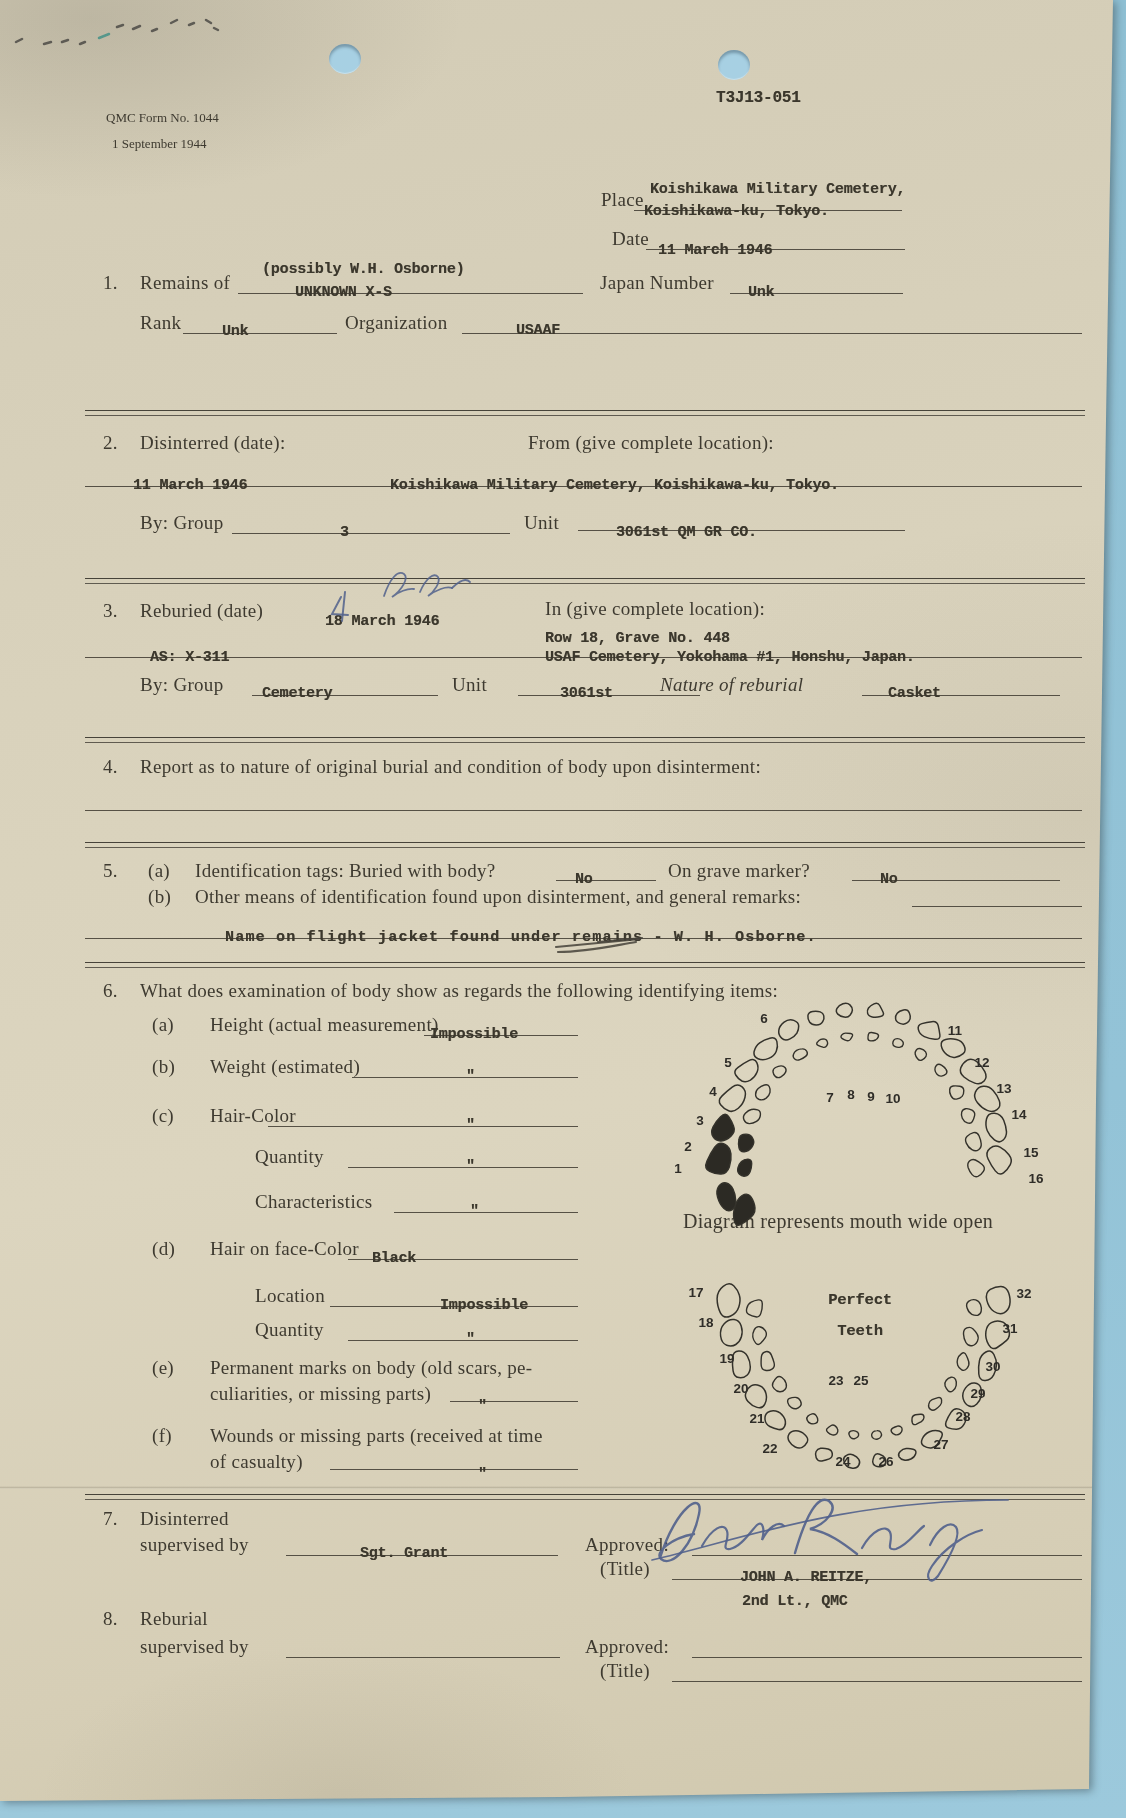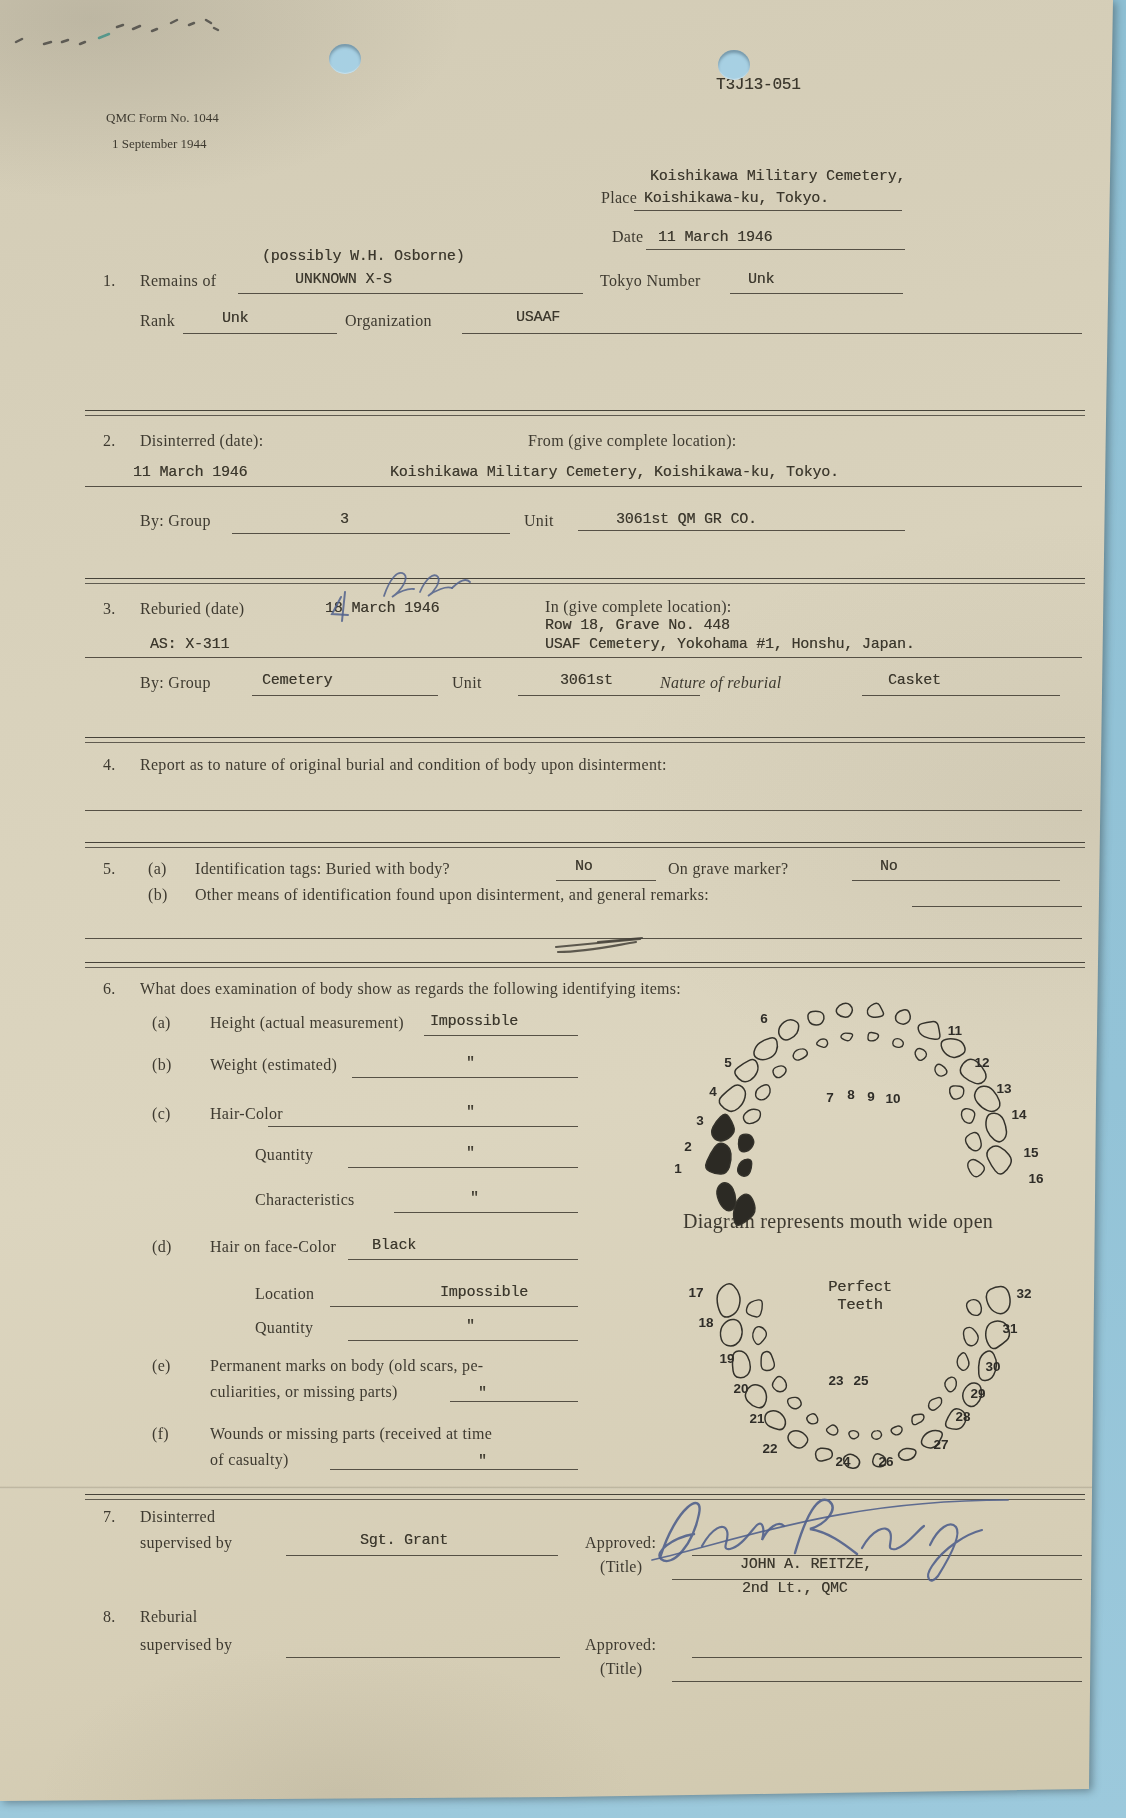--- a/index.html
+++ b/index.html
@@ -5,24 +5,24 @@
   html,body{margin:0;padding:0;background:#6fa8bd;}
   .stage{position:relative;width:1126px;height:1818px;background:linear-gradient(180deg,#8fc0d4 0%,#93c3d7 60%,#9cc9dc 100%);overflow:hidden;font-family:"Liberation Serif",serif;}
   .paper-wrap{position:absolute;inset:0;filter:drop-shadow(3px 2px 4px rgba(40,50,55,.45));}
   .paper{position:absolute;inset:0;
     clip-path:polygon(0 0,1113px 0,1106px 420px,1096px 1100px,1089px 1789px,560px 1797px,0 1801px);
     background:
       radial-gradient(ellipse 620px 300px at 8% 1%, rgba(110,105,92,0.22), transparent 60%),
       radial-gradient(ellipse 800px 500px at 96% 45%, rgba(120,112,95,0.10), transparent 60%),
       radial-gradient(ellipse 500px 260px at 30% 99%, rgba(115,108,90,0.12), transparent 60%),
       linear-gradient(170deg,#d3ccb6 0%,#d9d2bc 35%,#dcd5bf 60%,#d6ceb6 85%,#d0c8ae 100%);}
-  .form{position:absolute;font-family:"Liberation Serif",serif;font-size:16px;letter-spacing:.3px;color:#3e3a30;white-space:nowrap;z-index:3;}
+  .form{position:absolute;font-family:"Liberation Serif",serif;font-size:19px;letter-spacing:.3px;color:#3e3a30;white-space:nowrap;z-index:3;}
   .small{font-size:13px;letter-spacing:0;}
   .title{font-weight:bold;font-size:22px;letter-spacing:1px;color:#37332a;text-align:center;}
-  .typed{position:absolute;font-family:"Liberation Mono","DejaVu Sans Mono",monospace;font-size:15px;font-weight:400;color:#3b372c;white-space:nowrap;letter-spacing:-.2px;text-shadow:.3px .3px .4px rgba(59,55,44,.55);z-index:3;}
+  .typed{position:absolute;font-family:"Liberation Mono","DejaVu Sans Mono",monospace;font-size:15px;font-weight:700;color:#3b372c;white-space:nowrap;letter-spacing:-.2px;text-shadow:.3px .3px .4px rgba(59,55,44,.55);z-index:3;margin-top:13px;}
   .uline{position:absolute;height:0;border-bottom:1.6px solid rgba(62,58,48,.85);z-index:2;}
   .rule{position:absolute;left:85px;width:1000px;height:4px;border-top:1.9px solid rgba(55,52,44,.9);border-bottom:1.4px solid rgba(55,52,44,.75);z-index:2;}
   .hole{position:absolute;width:32px;height:30px;border-radius:50%;background:#a7d0e3;box-shadow:inset 0 3px 3px rgba(60,85,100,.45), inset 0 -1px 1px rgba(255,255,255,.4);z-index:6;}
   .crease{position:absolute;left:0;width:1100px;height:3px;background:linear-gradient(rgba(100,94,78,0),rgba(100,94,78,.28),rgba(255,255,250,.15));opacity:.8;z-index:2;}
   svg.overlay{position:absolute;left:0;top:0;z-index:5;pointer-events:none;}
 </style>
 </head>
 <body>
 
 <div class="stage">
@@ -41,21 +41,21 @@
     <div class="typed" style="left:644px;top:190px;">Koishikawa-ku, Tokyo.</div>
     <div class="form" style="left:612px;top:228px;">Date</div>
     <div class="uline" style="left:646px;top:249px;width:259px;"></div>
     <div class="typed" style="left:658px;top:229px;">11 March 1946</div>
 
     <div class="typed" style="left:262px;top:248px;">(possibly W.H. Osborne)</div>
     <div class="form" style="left:103px;top:272px;">1.</div>
     <div class="form" style="left:140px;top:272px;">Remains of</div>
     <div class="uline" style="left:238px;top:293px;width:345px;"></div>
     <div class="typed" style="left:295px;top:271px;">UNKNOWN X-S</div>
-    <div class="form" style="left:600px;top:272px;">Tokyo Number</div>
+    <div class="form" style="left:600px;top:272px;">Japan Number</div>
     <div class="uline" style="left:730px;top:293px;width:173px;"></div>
     <div class="typed" style="left:748px;top:271px;">Unk</div>
     <div class="form" style="left:140px;top:312px;">Rank</div>
     <div class="uline" style="left:183px;top:333px;width:154px;"></div>
     <div class="typed" style="left:222px;top:310px;">Unk</div>
     <div class="form" style="left:345px;top:312px;">Organization</div>
     <div class="uline" style="left:462px;top:333px;width:620px;"></div>
     <div class="typed" style="left:516px;top:309px;">USAAF</div>
 
     <div class="rule" style="top:410px;"></div>
@@ -105,20 +105,21 @@
     <div class="form" style="left:148px;top:860px;">(a)</div>
     <div class="form" style="left:195px;top:860px;">Identification tags: Buried with body?</div>
     <div class="uline" style="left:556px;top:880px;width:100px;"></div>
     <div class="typed" style="left:575px;top:858px;">No</div>
     <div class="form" style="left:668px;top:860px;">On grave marker?</div>
     <div class="uline" style="left:852px;top:880px;width:208px;"></div>
     <div class="typed" style="left:880px;top:858px;">No</div>
     <div class="form" style="left:148px;top:886px;">(b)</div>
     <div class="form" style="left:195px;top:886px;">Other means of identification found upon disinterment, and general remarks:</div>
     <div class="uline" style="left:912px;top:906px;width:170px;"></div>
+    <div class="typed" style="left:225px;top:916px;letter-spacing:1.2px;">Name on flight jacket found under remains - W. H. Osborne.</div>
     <div class="uline" style="left:85px;top:938px;width:997px;"></div>
 
     <div class="rule" style="top:962px;"></div>
 
     <div class="form" style="left:103px;top:980px;">6.</div>
     <div class="form" style="left:140px;top:980px;">What does examination of body show as regards the following identifying items:</div>
     <div class="form" style="left:683px;top:1210px;font-size:20px;">Diagram represents mouth wide open</div>
     <div style="position:absolute;left:795px;top:1278px;width:130px;text-align:center;z-index:3;">
       <div class="typed" style="position:static;font-size:15.5px;">Perfect</div>
       <div class="typed" style="position:static;font-size:15.5px;">Teeth</div>

